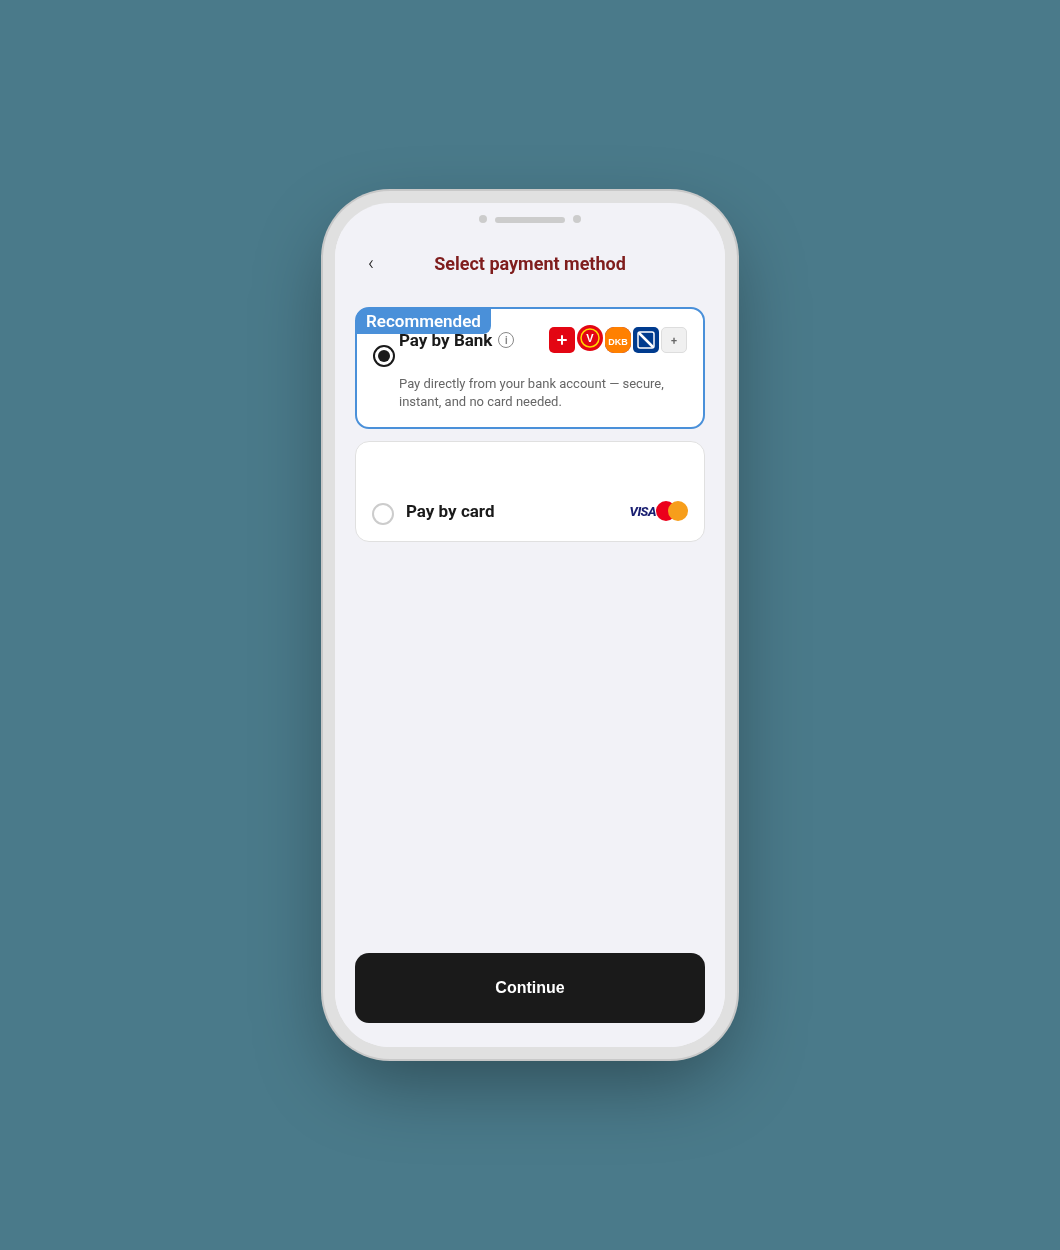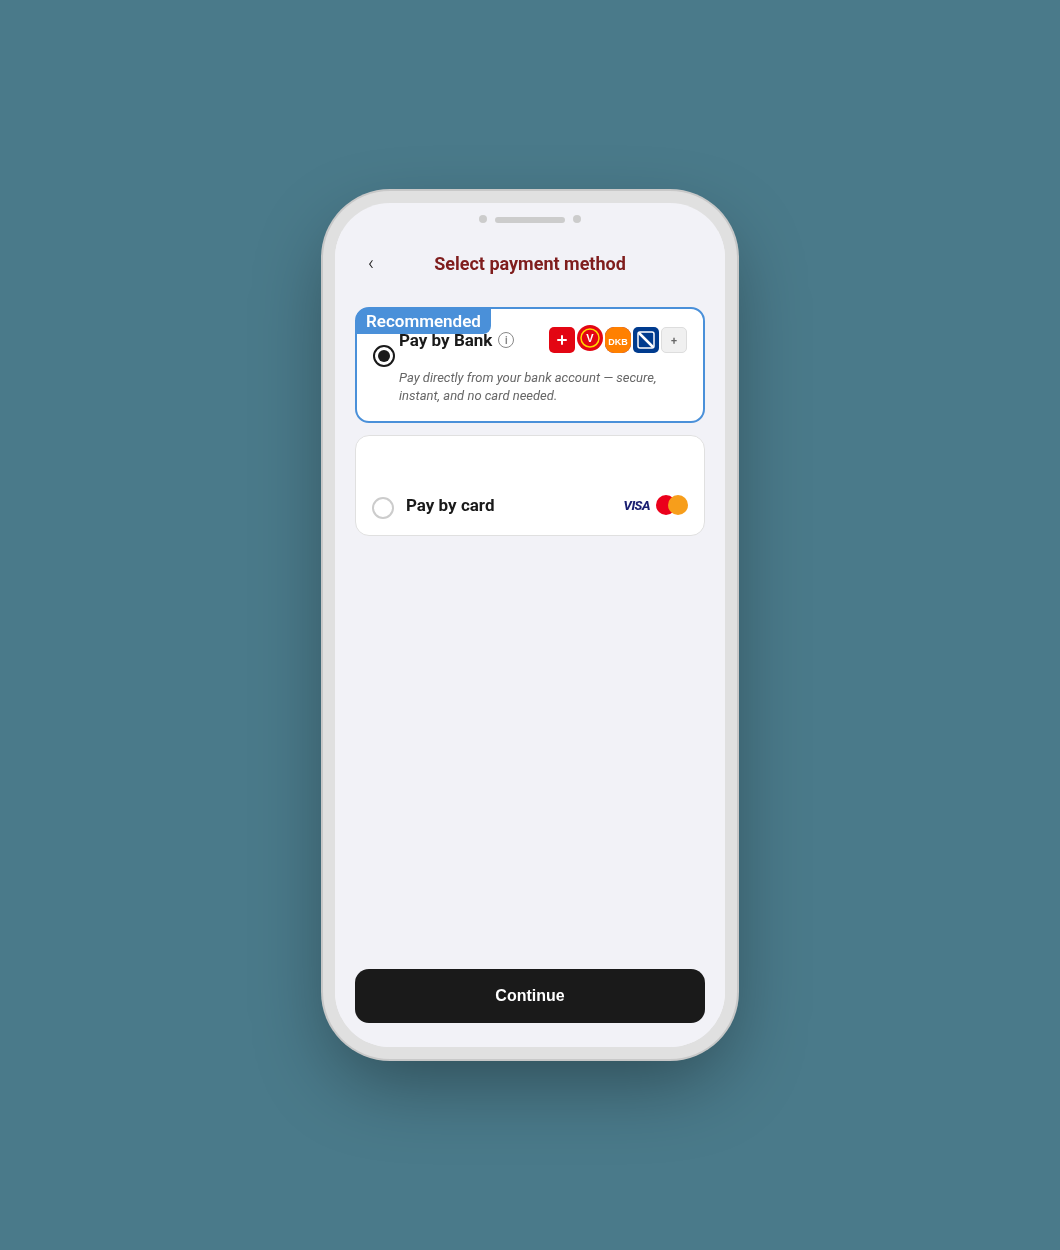--- a/index.html
+++ b/index.html
@@ -214,29 +214,27 @@
       font-size: 11px;
       font-weight: 600;
       border: 1px solid #ddd;
       border-radius: 5px;
     }
 
     .payment-desc {
       font-size: 13px;
       color: #666;
       line-height: 1.4;
-      margin-top: 14px;
-      font-style: italic;
+      margin-top: 20px;
     }
 
     
     .card-logos {
       display: flex;
       align-items: center;
-      gap: 6px;
     }
     .visa-logo {
       font-size: 13px;
       font-weight: 800;
       color: #1a1f71;
       letter-spacing: -0.5px;
       font-style: italic;
     }
     .mastercard-logo {
       display: flex;
@@ -270,21 +268,21 @@
       font-style: italic;
     }
 
     
     .bottom-area {
       padding: 12px 20px 24px;
       background: #f2f2f7;
     }
     .continue-button {
       width: 100%;
-      padding: 18px;
+      padding: 26px;
       background: #1a1a1a;
       color: white;
       border: none;
       border-radius: 14px;
       font-size: 16px;
       font-weight: 600;
       cursor: pointer;
       text-align: center;
     }
 

